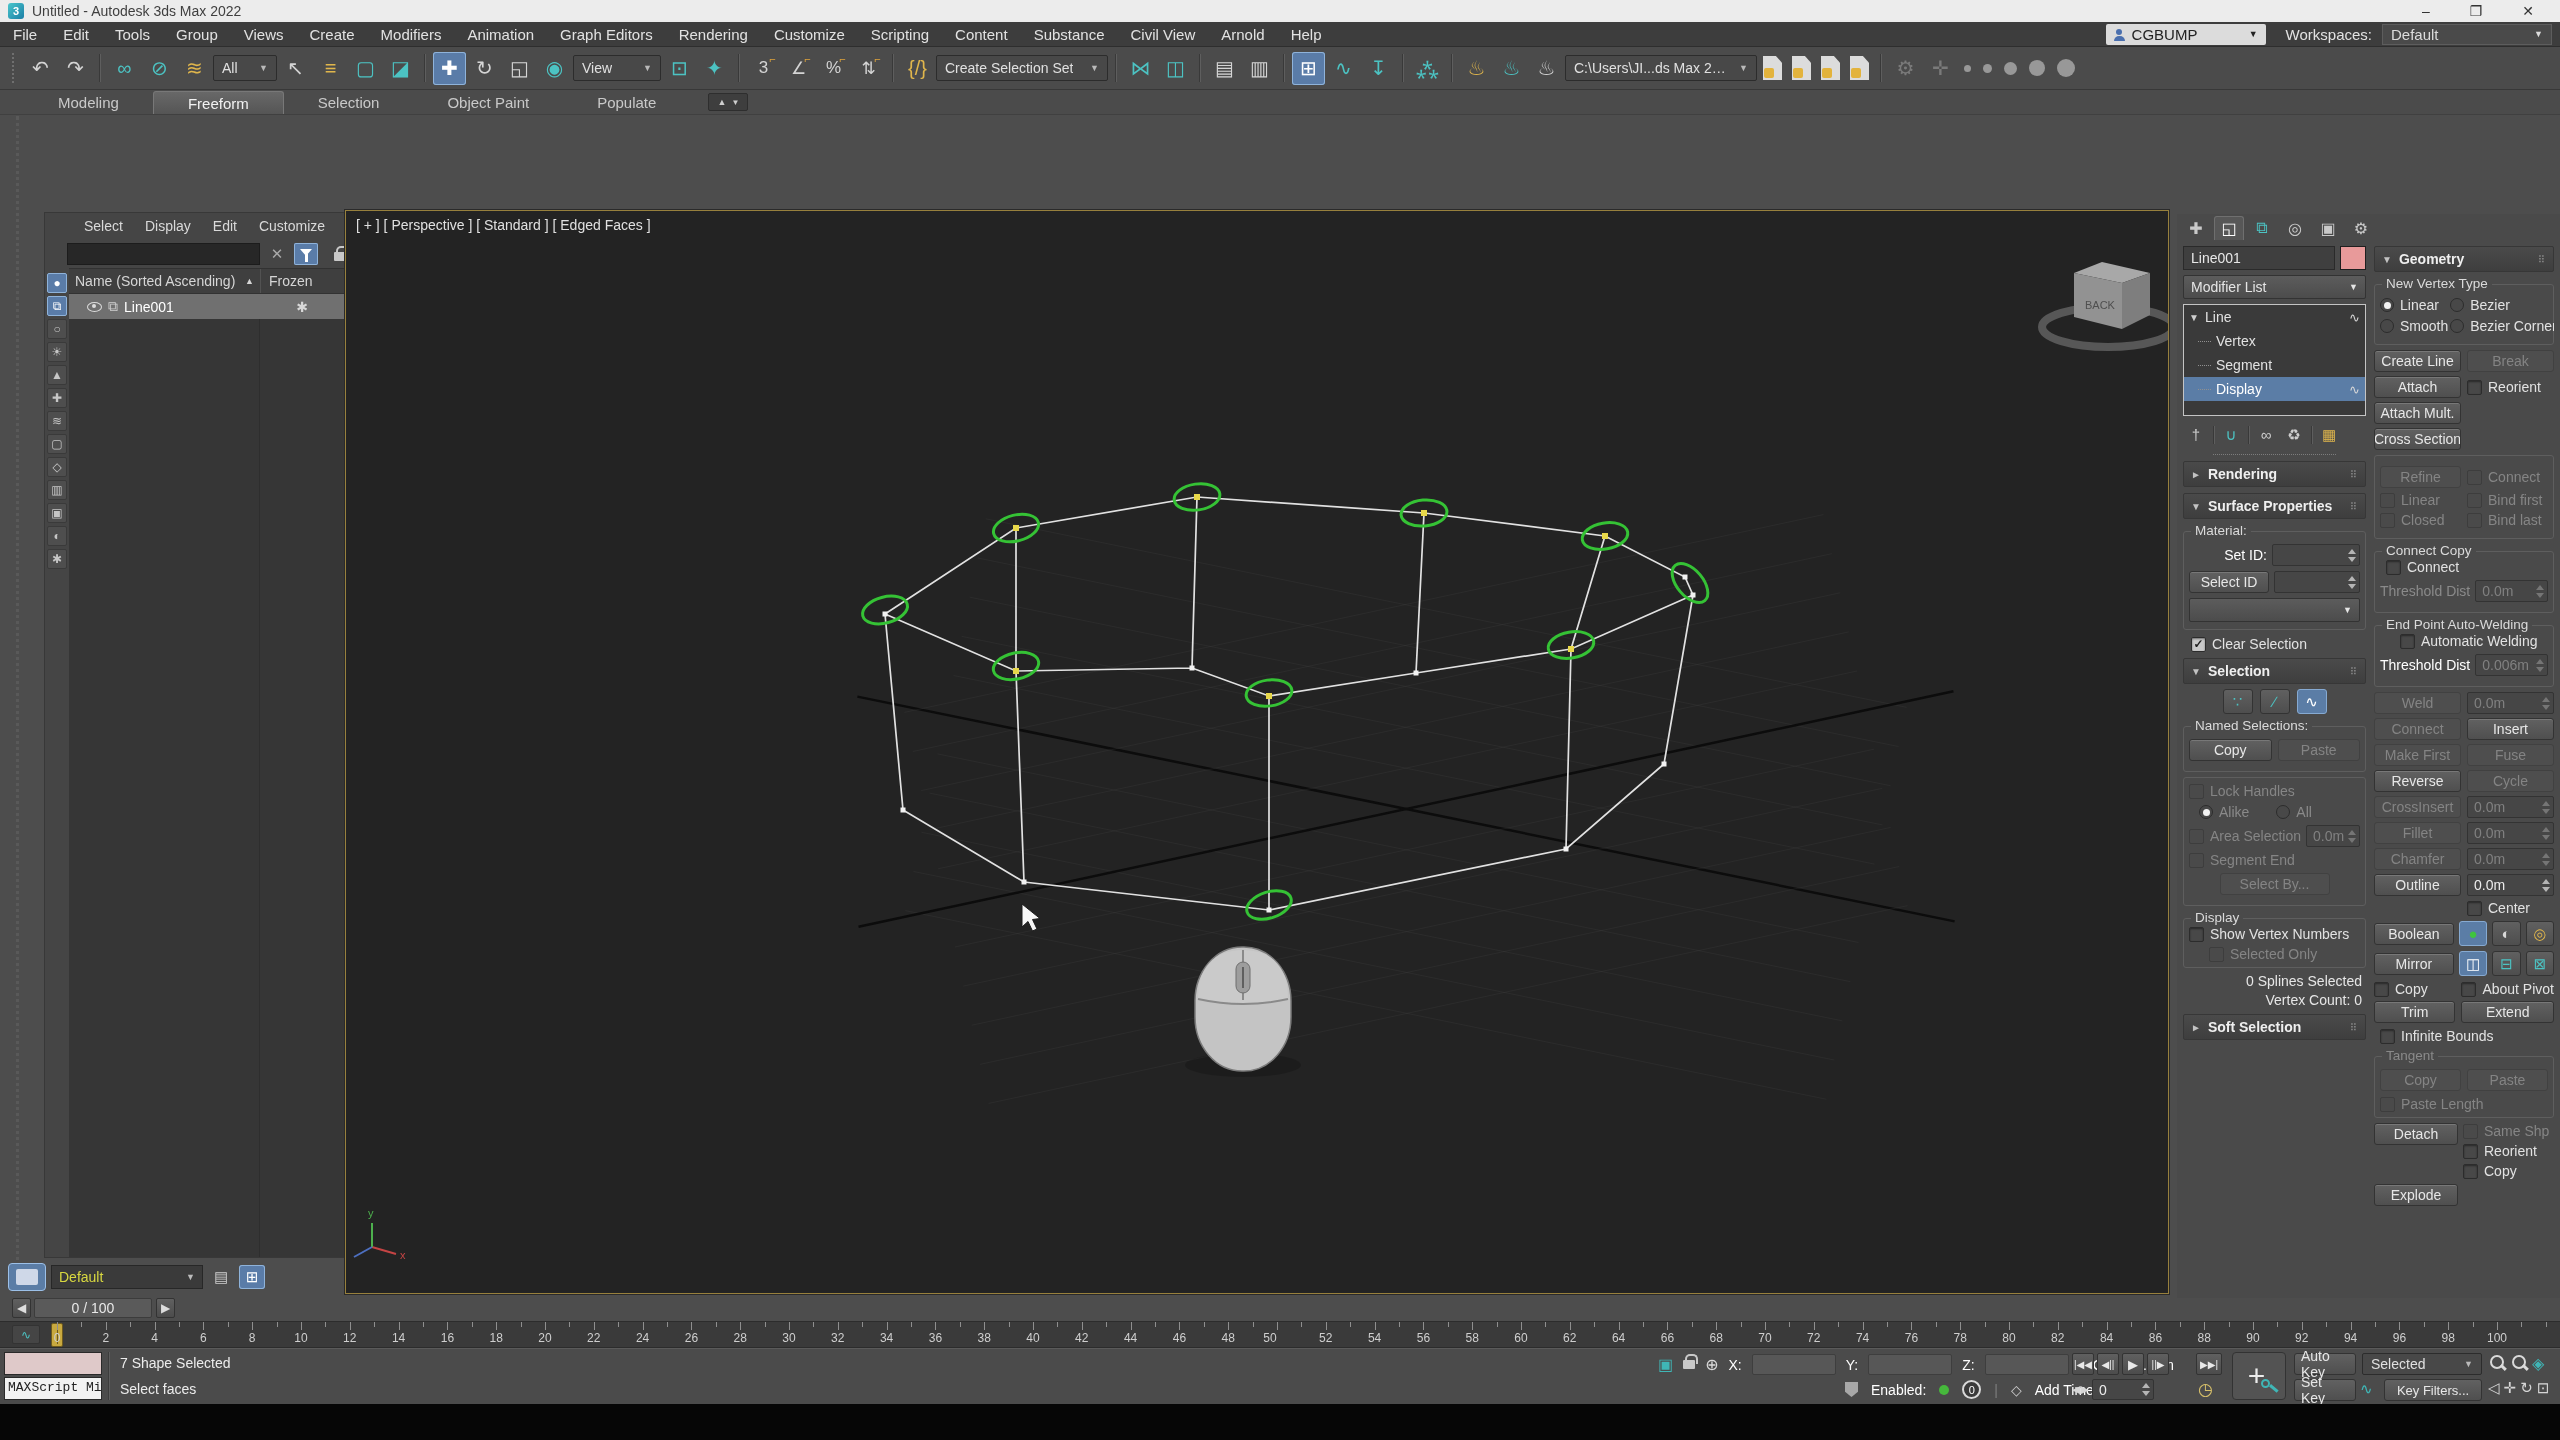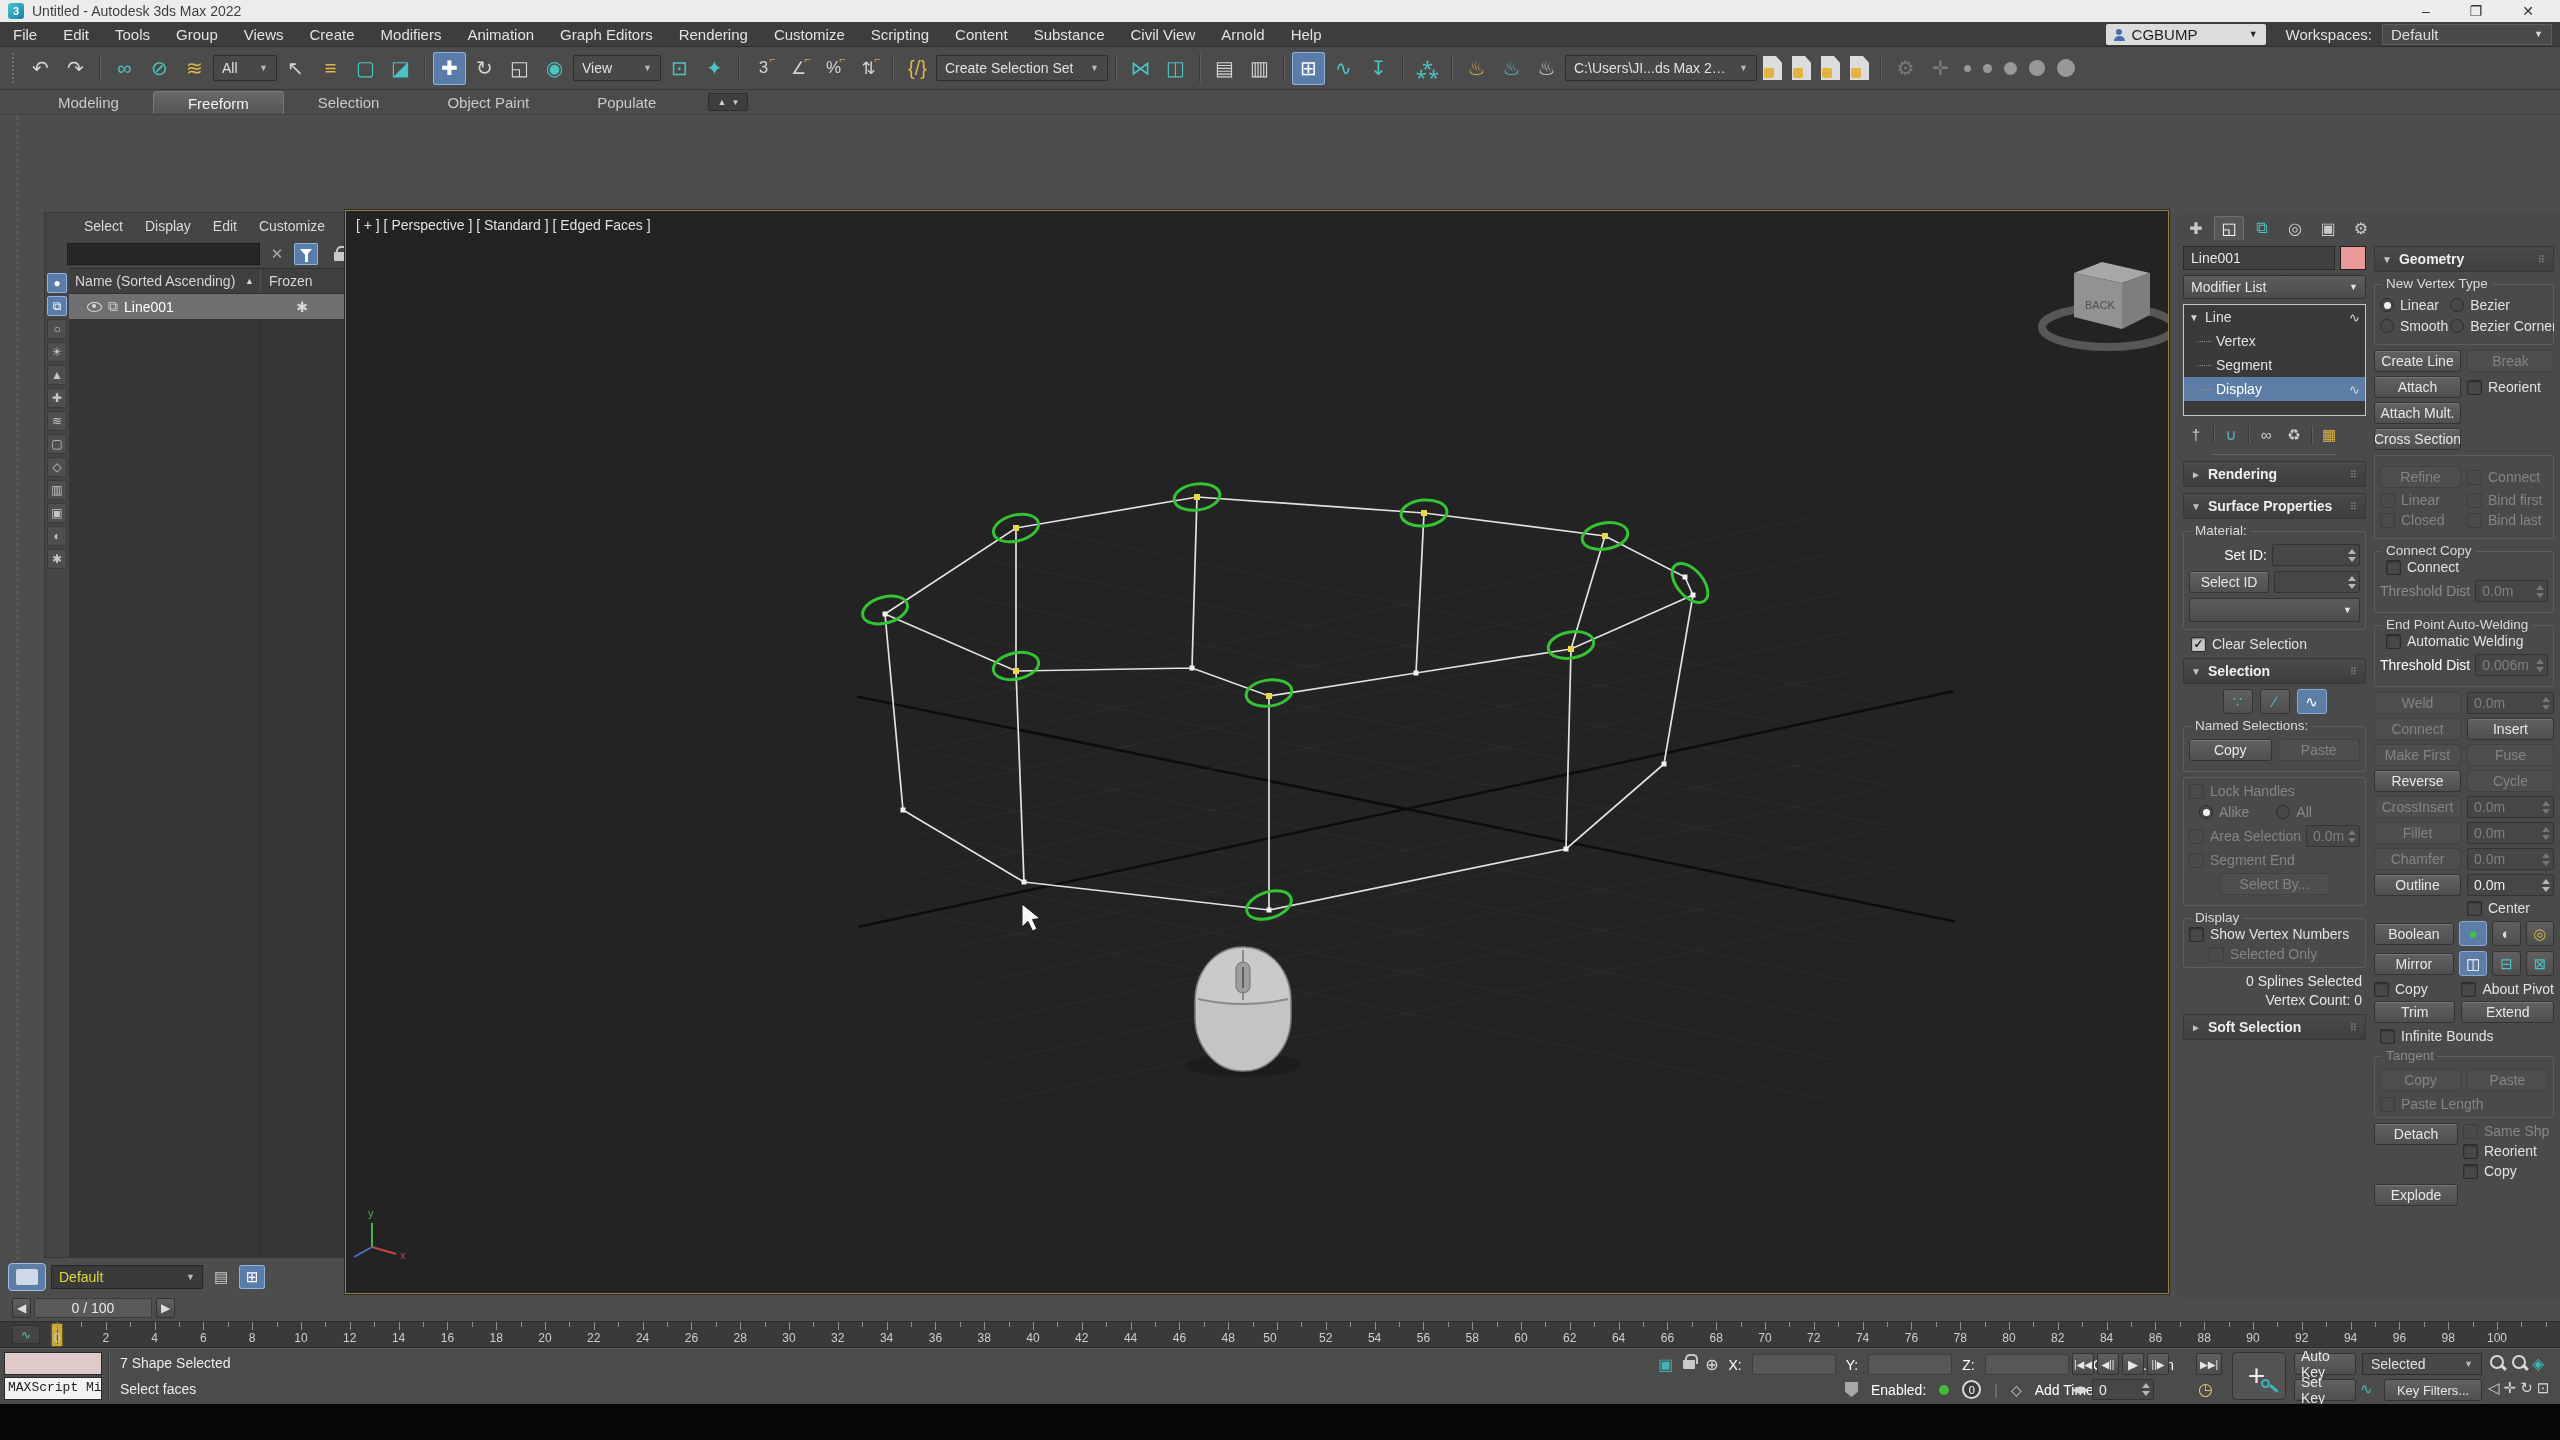--- a/index.html
+++ b/index.html
@@ -715,21 +715,21 @@
             <span>0.0m</span>
             <span class="ud">
               <i class="u"></i>
               <i class="d"></i>
             </span>
           </span>
         </div>
     </div>
     <div class="fs lgd">
       <span class="lg">End Point Auto-Welding</span>
-      <div class="cb" style="margin-left:6px">
+      <div class="cb" style="margin-left:20px">
           <span class="bx"></span>
           <span>Automatic Welding</span>
         </div>
       <div class="row">
           <span class="lbl">Threshold Dist</span>
         <span class="spin di" style="flex:1">
             <span>0.006m</span>
             <span class="ud">
               <i class="u"></i>
               <i class="d"></i>

